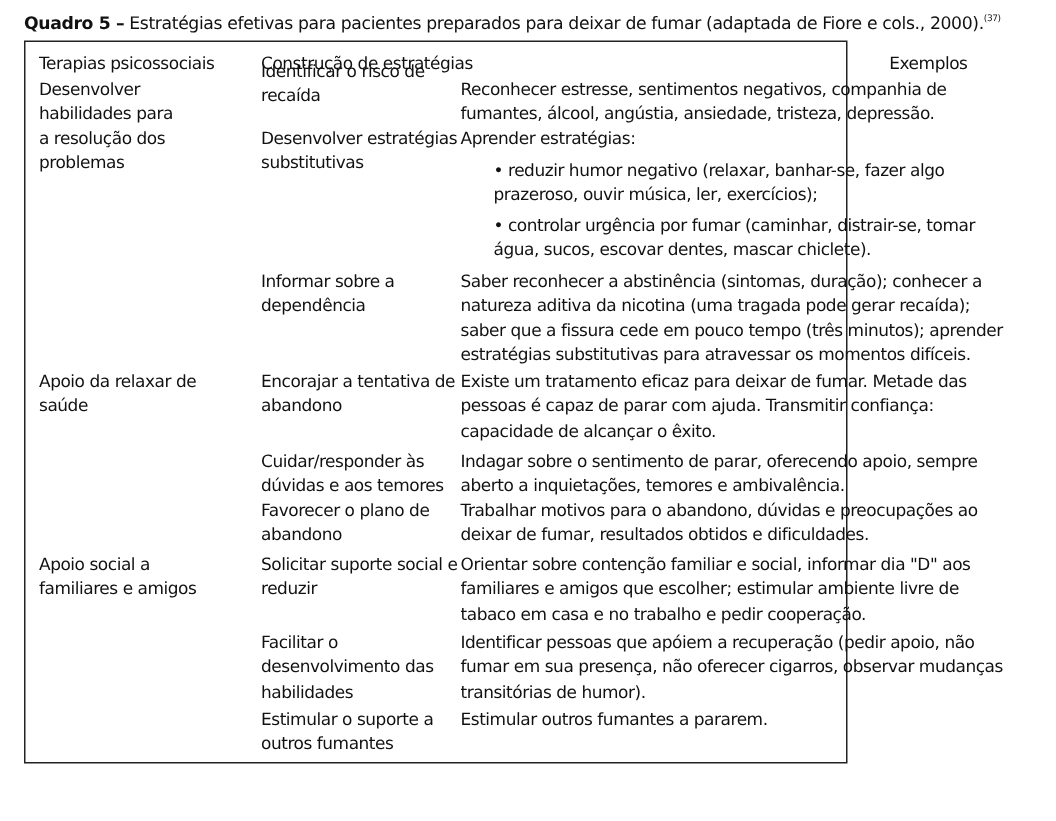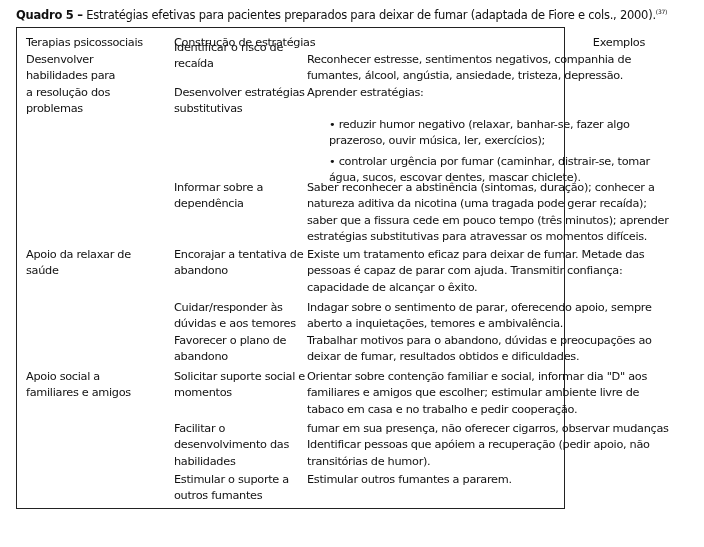--- a/index.html
+++ b/index.html
@@ -7,21 +7,21 @@
          font-family:"DejaVu Sans", sans-serif; color:#111; }
   .title { position:absolute; left:16px; top:8px; font-size:11.5px; letter-spacing:-0.25px; white-space:nowrap; }
   .title b { font-weight:bold; }
   .title sup { font-size:6px; vertical-align:5px; }
   .box { position:absolute; left:16px; top:27px; width:549px; height:482px;
          border:1px solid #222; box-sizing:border-box; }
   .cell { position:absolute; font-size:11.3px; line-height:16.3px; letter-spacing:-0.3px; white-space:nowrap; }
   .c1 { left:9px; }
   .c2 { left:137px;margin-left:20px; }
   .c3 { left:290px; }
-  .ind { padding-left:22px;margin-top:11px; }
+  .ind { padding-left:22px; }
   .hdr3 { left:288px; width:340px; text-align:right; }
 </style>
 </head>
 <body>
 
 <div class="title">
   <b>Quadro 5 –</b><span> Estratégias efetivas para pacientes preparados para deixar de fumar (adaptada de Fiore e cols., 2000).</span><sup>(37)</sup>
 </div>
 
 <div class="box">
@@ -104,36 +104,36 @@
     <div>Trabalhar motivos para o abandono, dúvidas e preocupações ao</div>
     <div>deixar de fumar, resultados obtidos e dificuldades.</div>
   </div>
 
   <div class="cell c1" style="top:341px">
     <div>Apoio social a</div>
     <div>familiares e amigos</div>
   </div>
   <div class="cell c2" style="top:341px">
     <div>Solicitar suporte social e</div>
-    <div>momentos</div>
+    <div>reduzir</div>
   </div>
   <div class="cell c3" style="top:341px">
     <div>Orientar sobre contenção familiar e social, informar dia "D" aos</div>
     <div>familiares e amigos que escolher; estimular ambiente livre de</div>
     <div>tabaco em casa e no trabalho e pedir cooperação.</div>
   </div>
 
   <div class="cell c2" style="top:393px">
     <div>Facilitar o</div>
     <div>desenvolvimento das</div>
     <div>habilidades</div>
   </div>
   <div class="cell c3" style="top:393px">
+    <div>Identificar pessoas que apóiem a recuperação (pedir apoio, não</div>
     <div>fumar em sua presença, não oferecer cigarros, observar mudanças</div>
-    <div>Identificar pessoas que apóiem a recuperação (pedir apoio, não</div>
     <div>transitórias de humor).</div>
   </div>
 
   <div class="cell c2" style="top:444px">
     <div>Estimular o suporte a</div>
     <div>outros fumantes</div>
   </div>
   <div class="cell c3" style="top:444px">
     <div>Estimular outros fumantes a pararem.</div>
   </div>

